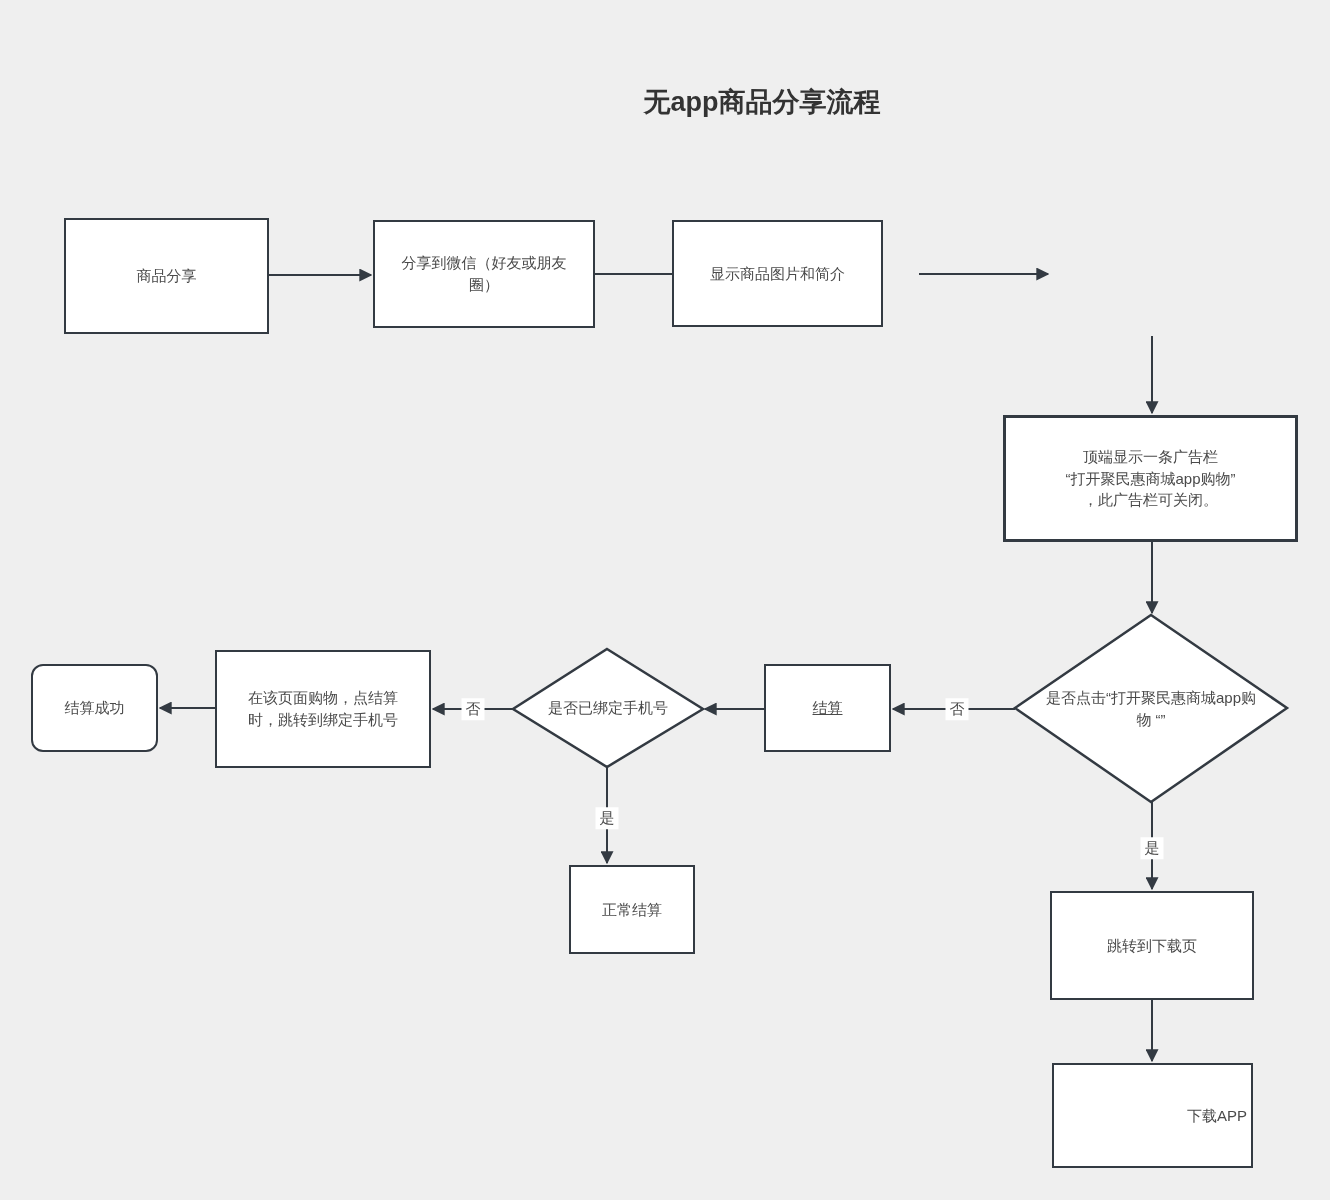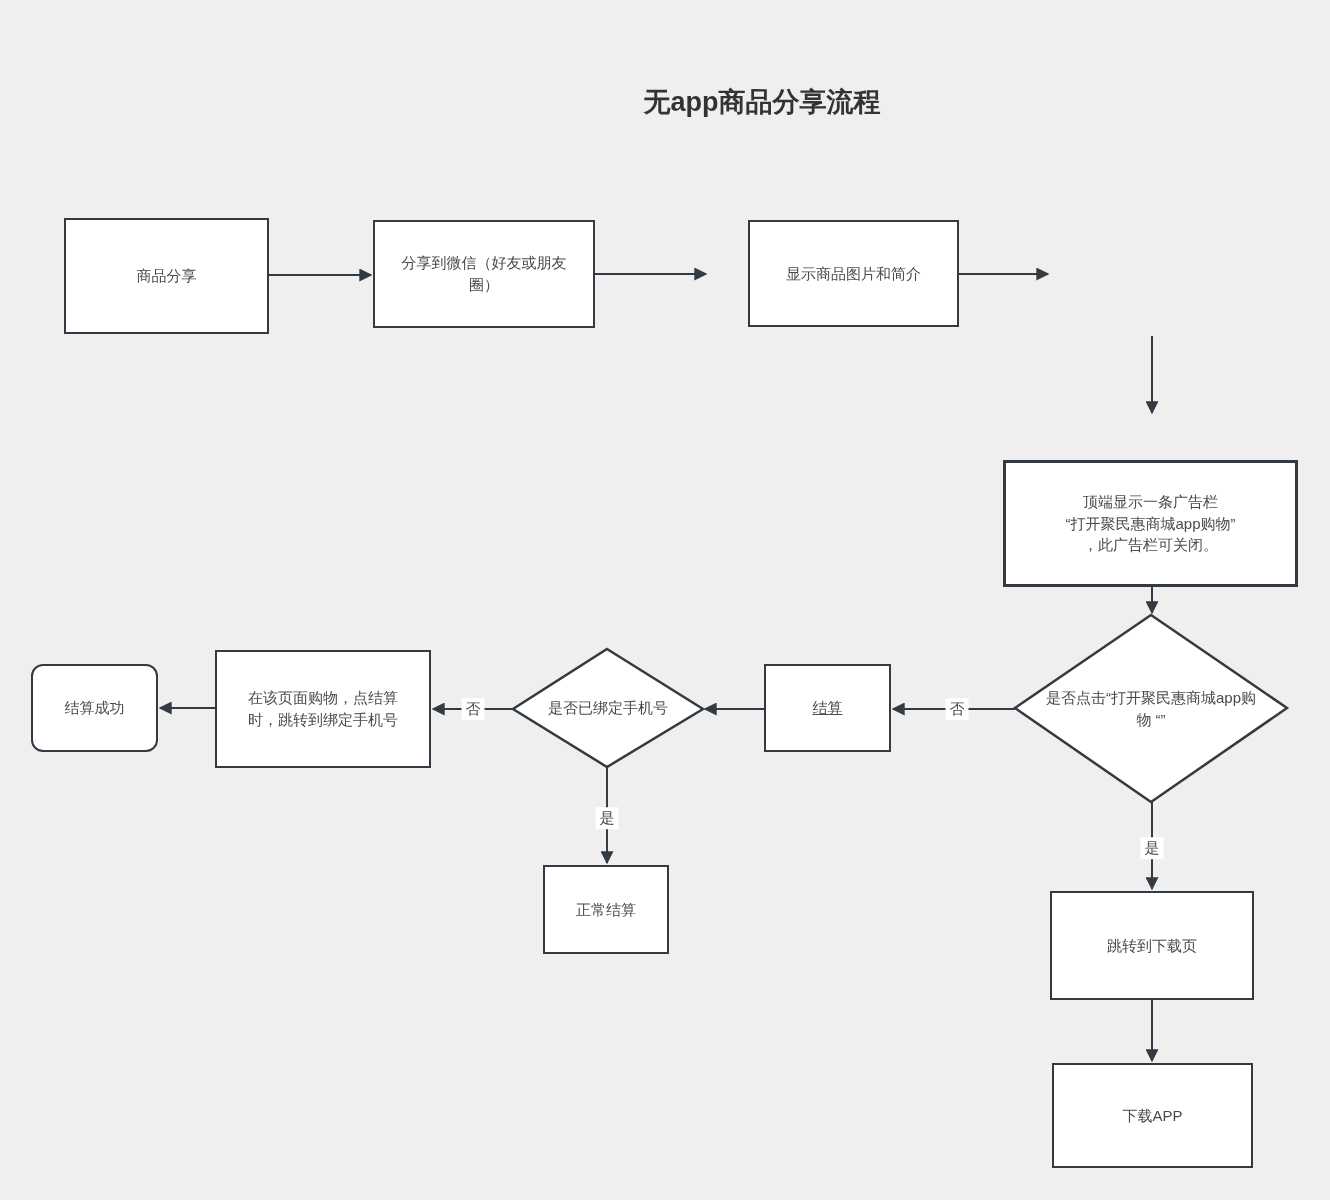--- a/index.html
+++ b/index.html
@@ -37,21 +37,21 @@
     display: flex;
     align-items: center;
     justify-content: center;
     text-align: center;
     font-size: 15px;
     line-height: 1.45;
     color: #4a4a4a;
     white-space: pre-line;
     padding: 4px;
   }
-  .node.thick { border-width: 3px; margin-top: 45px; }
+  .node.thick { border-width: 3px; }
   .diamond-label {
     position: absolute;
     display: flex;
     align-items: center;
     justify-content: center;
     text-align: center;
     font-size: 15px;
     line-height: 1.45;
     color: #4a4a4a;
     white-space: pre-line;
@@ -103,21 +103,21 @@
 
   <div class="node" style="left:64px; top:218px; width:205px; height:116px;">
     <span>商品分享</span>
   </div>
 
   <div class="node" style="left:373px; top:220px; width:222px; height:108px;">
     <span>分享到微信（好友或朋友
 圈）</span>
   </div>
 
-  <div class="node" style="left:748px; top:220px; width:211px; height:107px;">
+  <div class="node" style="left:672px; top:220px; width:211px; height:107px;">
     <span>显示商品图片和简介</span>
   </div>
 
 
   <div class="node thick" style="left:1003px; top:415px; width:295px; height:127px;">
     <span>顶端显示一条广告栏
 “打开聚民惠商城app购物”
 ，此广告栏可关闭。</span>
   </div>
 
@@ -127,29 +127,29 @@
 
   <div class="node" style="left:215px; top:650px; width:216px; height:118px;">
     <span>在该页面购物，点结算
 时，跳转到绑定手机号</span>
   </div>
 
   <div class="node" style="left:31px; top:664px; width:127px; height:88px;border-radius:12px;">
     <span>结算成功</span>
   </div>
 
-  <div class="node" style="left:543px; top:865px; width:126px; height:89px;">
+  <div class="node" style="left:569px; top:865px; width:126px; height:89px;">
     <span>正常结算</span>
   </div>
 
   <div class="node" style="left:1050px; top:891px; width:204px; height:109px;justify-content:center;">
     <span>跳转到下载页</span>
   </div>
 
-  <div class="node" style="left:1052px; top:1063px; width:201px; height:105px;">
+  <div class="node" style="left:1052px; top:1063px; width:201px; height:105px;justify-content:flex-end;">
     <span>下载APP</span>
   </div>
 
   <div class="diamond-label" style="left:1016px; top:686px; width:270px; height:46px;text-align:center;">是否点击“打开聚民惠商城app购
 物 “”</div>
 
   <div class="diamond-label" style="left:508px; top:697px; width:200px; height:22px;">是否已绑定手机号</div>
 
   <div class="edge-label" style="left:957px; top:709px;">否</div>
 

